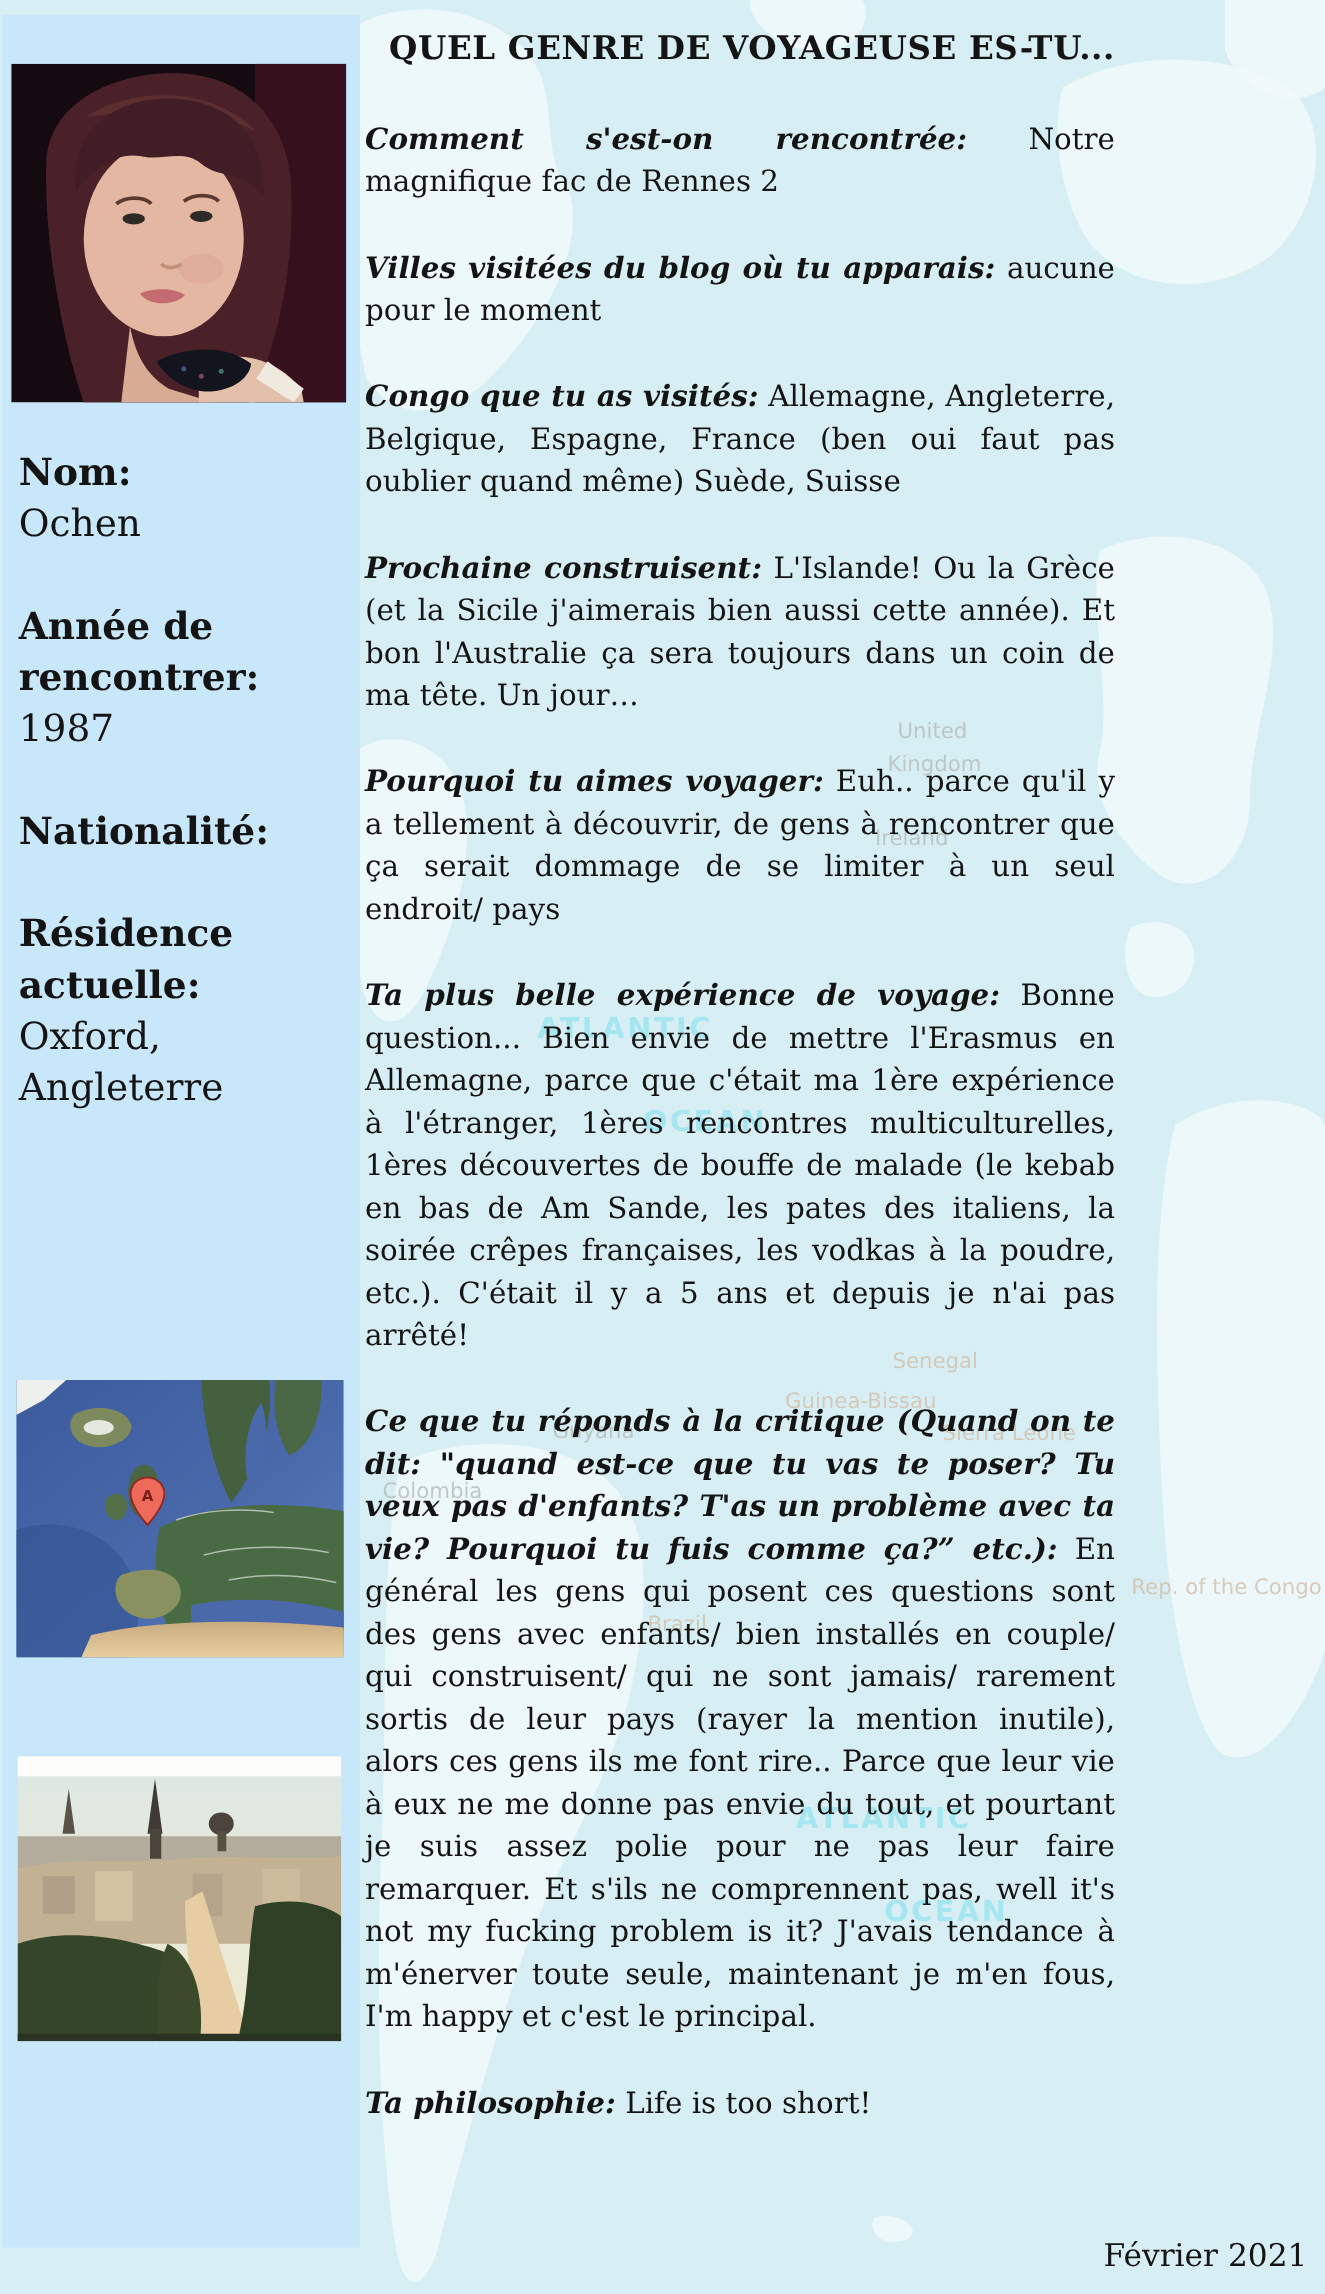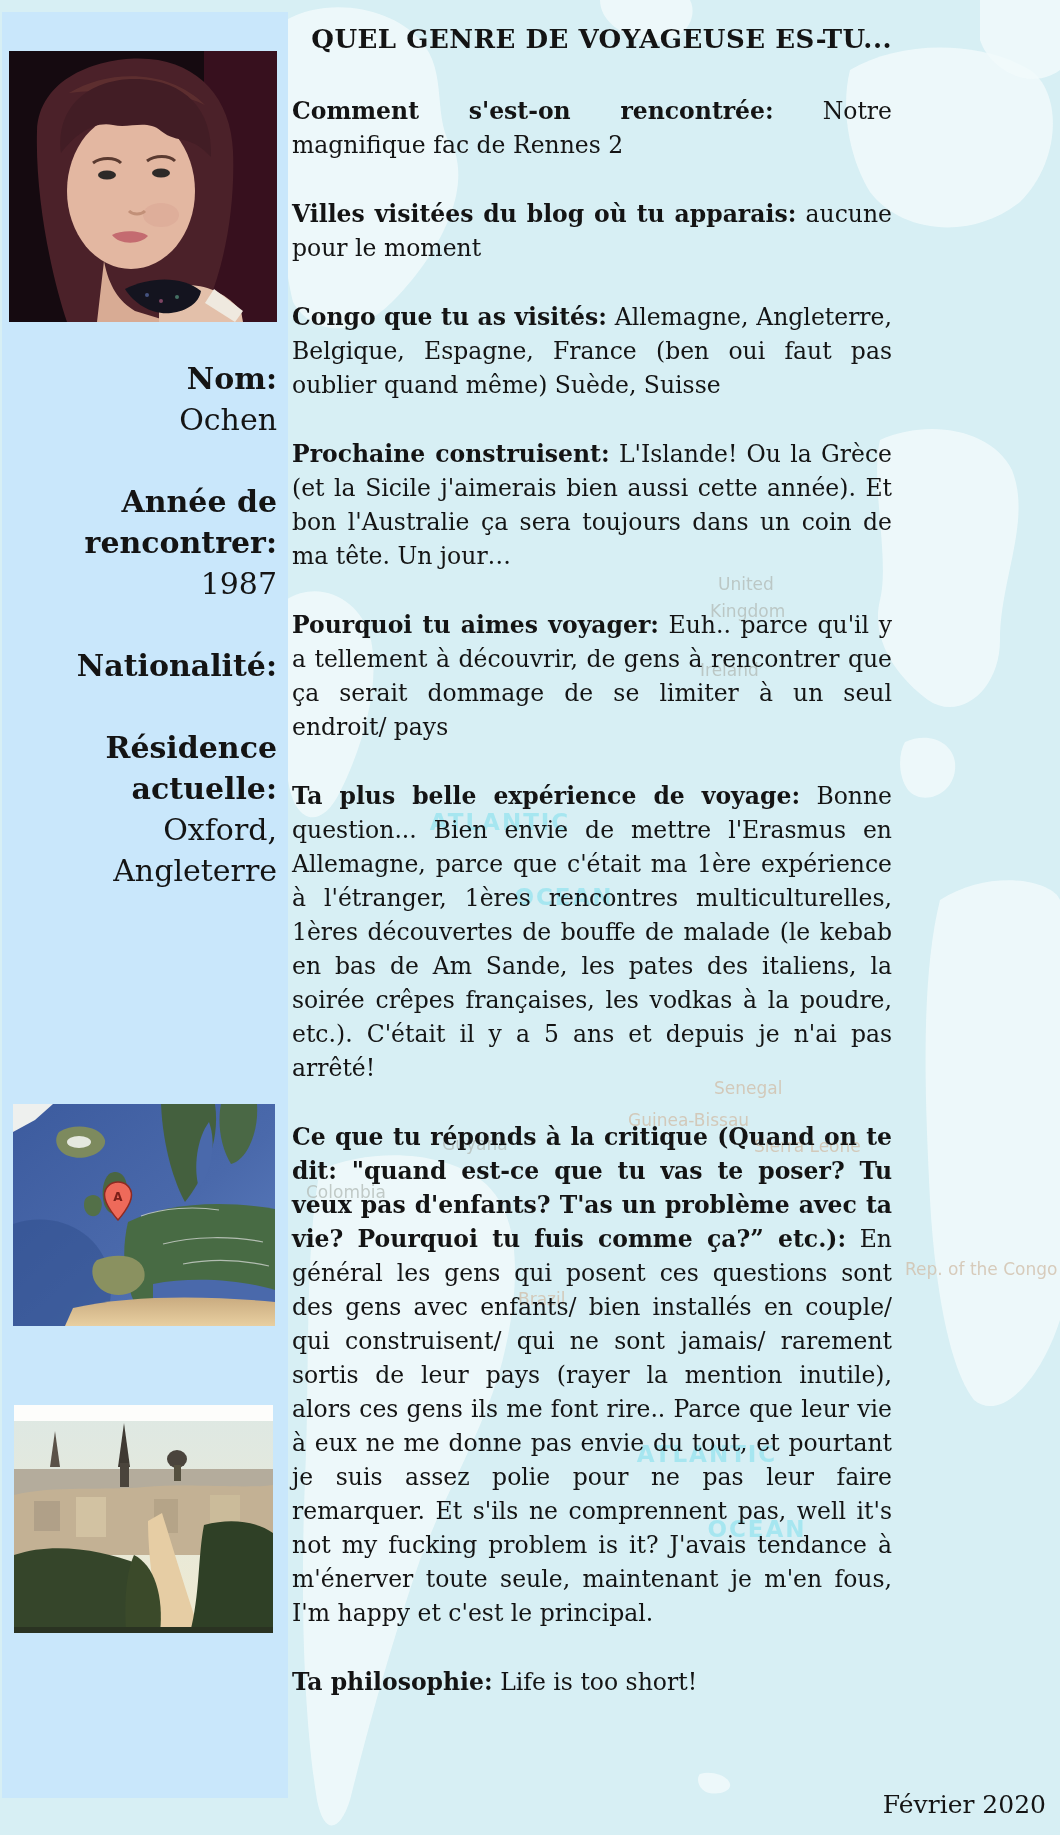--- a/index.html
+++ b/index.html
@@ -12,34 +12,34 @@
   
   .bg-map{position:absolute;left:0;top:0;width:1060px;height:1835px;z-index:0;}
   .continent{fill:#f2fafb;fill-opacity:.82;}
   .ocean-label{font-family:"DejaVu Sans","Liberation Sans",sans-serif;font-size:23px;
     letter-spacing:2px;fill:#a6e6f0;font-weight:bold;}
   .lbl{font-family:"DejaVu Sans","Liberation Sans",sans-serif;font-size:17px;opacity:.8;}
   .lbl-gray{fill:#b5beba;}
   .lbl-tan{fill:#d2c0ac;}
   
   .sidebar{position:absolute;left:2px;top:12px;width:286px;height:1786px;
-    background:#c9e7fb;z-index:1;text-align:right;}
+    background:#c9e7fb;z-index:1;}
   .portrait{position:absolute;left:7px;top:39px;width:268px;height:271px;display:block;}
   .info{position:absolute;left:13px;top:346px;width:262px;font-size:30px;line-height:41px;}
   .group{margin:0 0 41px 0;}
   .flabel{font-weight:bold;}
   .fvalue{font-weight:normal;}
   .side-map{position:absolute;left:11px;top:1092px;width:262px;height:222px;display:block;}
   .side-city{position:absolute;left:12px;top:1393px;width:259px;height:228px;display:block;}
   
   .main{position:absolute;left:292px;top:24px;width:600px;z-index:2;}
   .page-title{font-size:26px;font-weight:bold;text-align:right;margin:0 0 40px 0;
     letter-spacing:.5px;white-space:nowrap;}
   p.qa{font-size:23.5px;line-height:34px;text-align:justify;margin:0 0 35px 0;}
-  p.qa b{font-weight:bold;}
+  p.qa b{font-weight:bold;font-style:italic;}
   .footer-date{position:absolute;right:14px;top:1790px;font-size:25px;z-index:2;}
 </style>
 </head>
 <body>
 
 <svg class="bg-map" viewBox="0 0 1060 1835" xmlns="http://www.w3.org/2000/svg">
   <rect width="1060" height="1835" fill="#d7eff4"></rect>
   <g>
     <path class="continent" d="M286,20 C330,-4 392,8 420,40 C450,72 430,120 455,152 C470,200 432,262 392,302 C352,342 310,332 293,302 C280,250 270,120 286,20 Z"></path>
     <path class="continent" d="M850,70 C900,40 980,40 1030,70 C1062,92 1062,160 1020,202 C970,242 900,232 870,192 C850,160 840,110 850,70 Z"></path>
@@ -188,13 +188,13 @@
   <p class="qa"><b>Comment s'est-on rencontrée:</b> <span>Notre magnifique fac de Rennes 2</span></p>
   <p class="qa"><b>Villes visitées du blog où tu apparais:</b> <span>aucune pour le moment</span></p>
   <p class="qa"><b>Congo que tu as visités:</b> <span>Allemagne, Angleterre, Belgique, Espagne, France (ben oui faut pas oublier quand même) Suède, Suisse</span></p>
   <p class="qa"><b>Prochaine construisent:</b> <span>L'Islande! Ou la Grèce (et la Sicile j'aimerais bien aussi cette année). Et bon l'Australie ça sera toujours dans un coin de ma tête. Un jour…</span></p>
   <p class="qa"><b>Pourquoi tu aimes voyager:</b> <span>Euh.. parce qu'il y a tellement à découvrir, de gens à rencontrer que ça serait dommage de se limiter à un seul endroit/ pays</span></p>
   <p class="qa"><b>Ta plus belle expérience de voyage:</b> <span>Bonne question... Bien envie de mettre l'Erasmus en Allemagne, parce que c'était ma 1ère expérience à l'étranger, 1ères rencontres multiculturelles, 1ères découvertes de bouffe de malade (le kebab en bas de Am Sande, les pates des italiens, la soirée crêpes françaises, les vodkas à la poudre, etc.). C'était il y a 5 ans et depuis je n'ai pas arrêté!</span></p>
   <p class="qa"><b>Ce que tu réponds à la critique (Quand on te dit: "quand est-ce que tu vas te poser? Tu veux pas d'enfants? T'as un problème avec ta vie? Pourquoi tu fuis comme ça?” etc.):</b> <span>En général les gens qui posent ces questions sont des gens avec enfants/ bien installés en couple/ qui construisent/ qui ne sont jamais/ rarement sortis de leur pays (rayer la mention inutile), alors ces gens ils me font rire.. Parce que leur vie à eux ne me donne pas envie du tout, et pourtant je suis assez polie pour ne pas leur faire remarquer. Et s'ils ne comprennent pas, well it's not my fucking problem is it? J'avais tendance à m'énerver toute seule, maintenant je m'en fous, I'm happy et c'est le principal.</span></p>
   <p class="qa"><b>Ta philosophie:</b> <span>Life is too short!</span></p>
 </div>
 
-<div class="footer-date">Février 2020</div>
+<div class="footer-date">Février 2021</div>
 
 </body></html>

